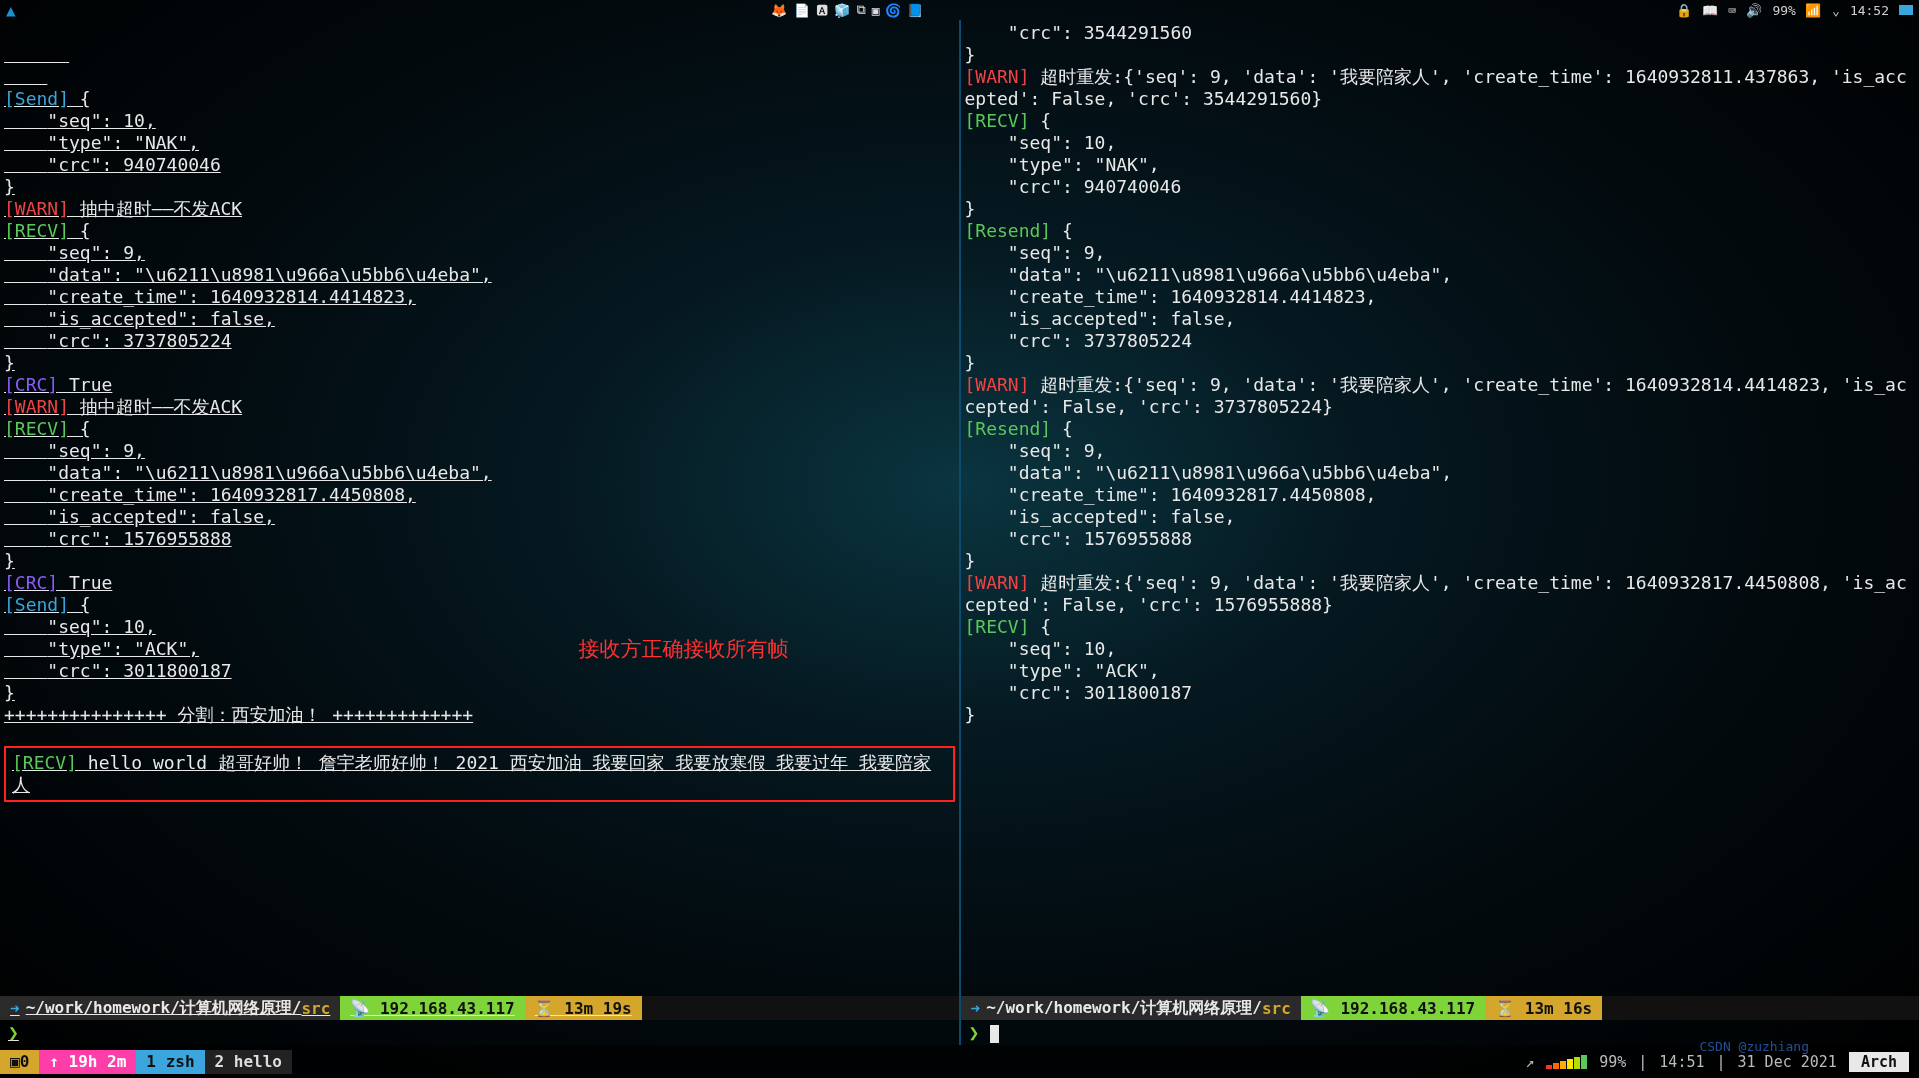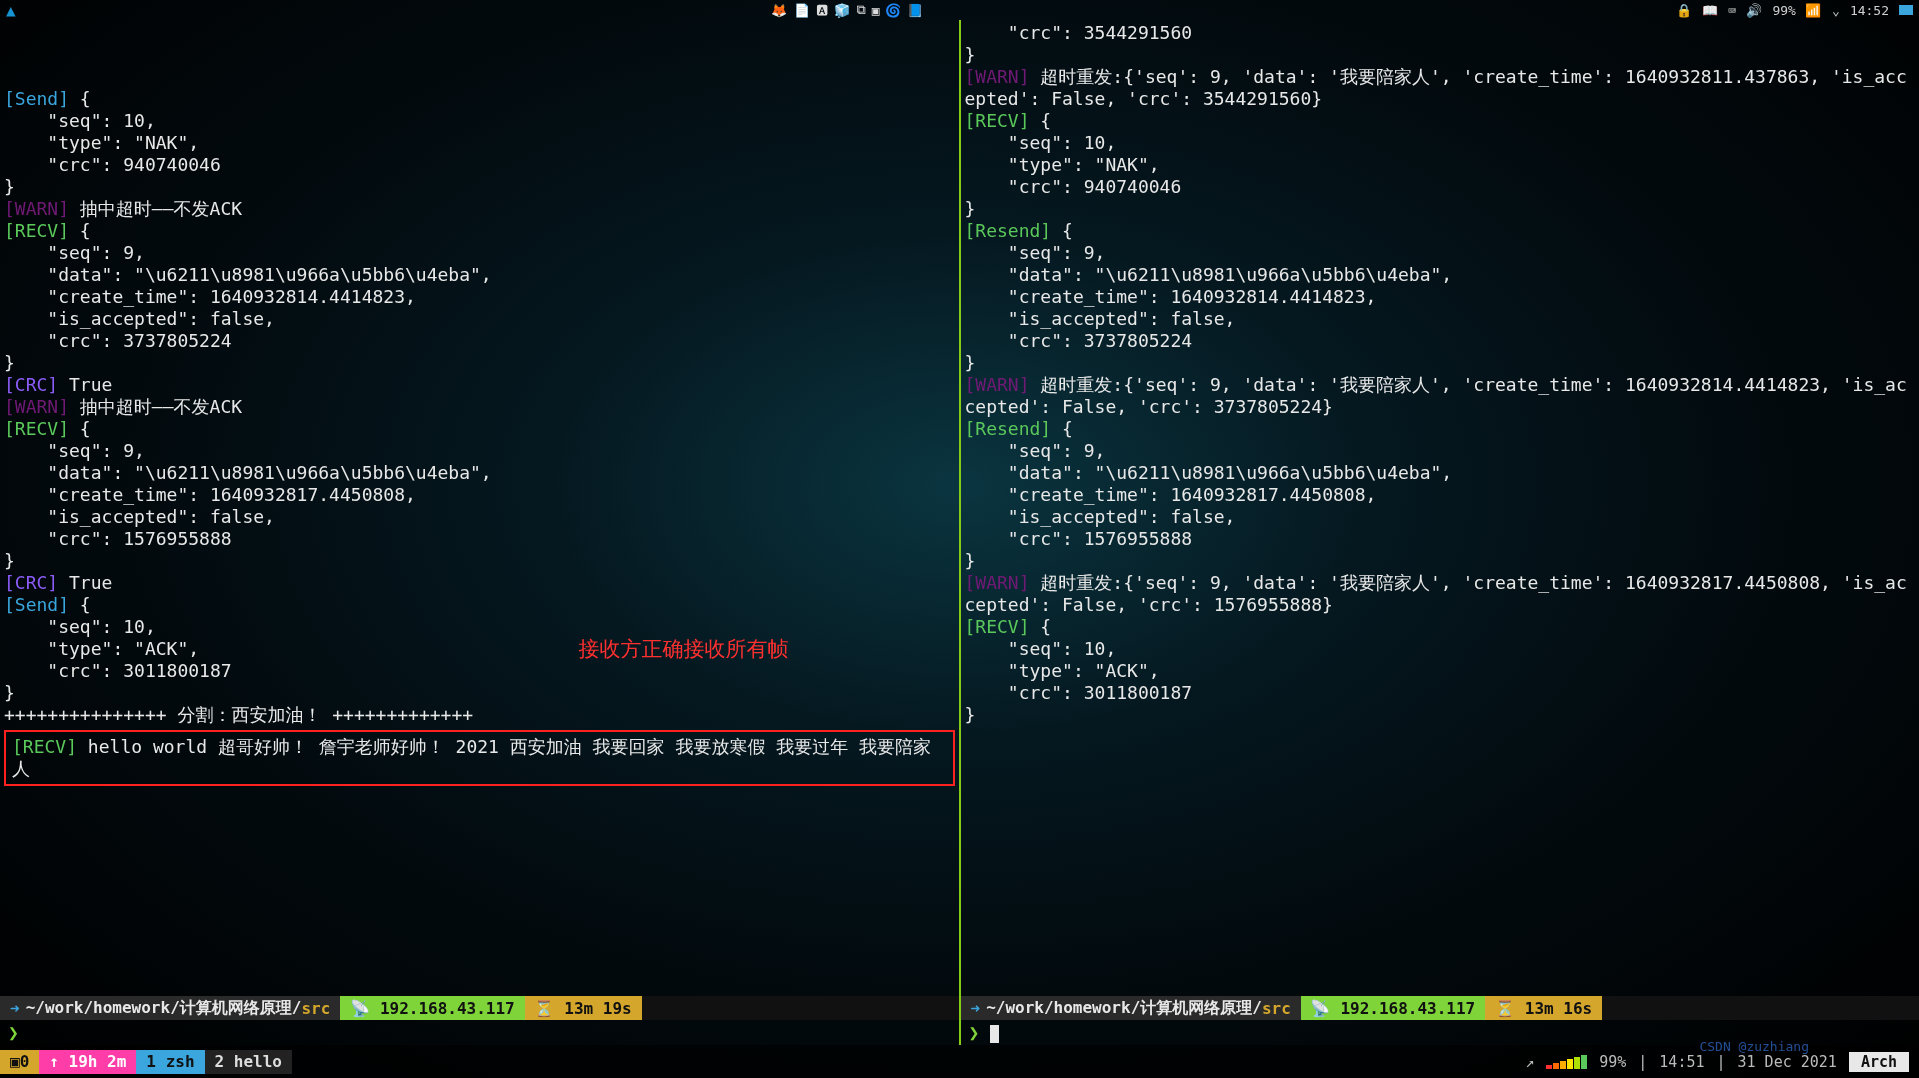--- a/index.html
+++ b/index.html
@@ -32,38 +32,38 @@
   top: 20px; left: 0; right: 0; bottom: 33px;
   display: flex;
 }
 .pane {
   flex: 1;
   display: flex;
   flex-direction: column;
   overflow: hidden;
   position: relative;
 }
-.pane.left { border-right: 2px solid #84cc16; }
+.pane.left { border-right: 2px solid #0c4a6e; text-decoration: underline; }
 .termout {
   flex: 1;
   padding: 2px 4px;
   line-height: 22px;
   white-space: pre-wrap;
   word-break: break-all;
   position: relative;
 }
 .tag-send { color: #3aa6dd; }
-.tag-warn { color: #701a75; }
+.tag-warn { color: #ef4444; }
 .tag-recv { color: #5ac85a; }
 .tag-crc { color: #8b5cf6; }
 .tag-resend { color: #5ac85a; }
 .hl-box {
   border: 2px solid #ff2020;
   padding: 4px 6px;
-  margin-top: 4px;
+  margin-top: 20px;
 }
 .annot {
   position: absolute;
   color: #ff3030;
   font-size: 21px;
 }
 .statusline {
   height: 24px;
   display: flex;
   align-items: stretch;

